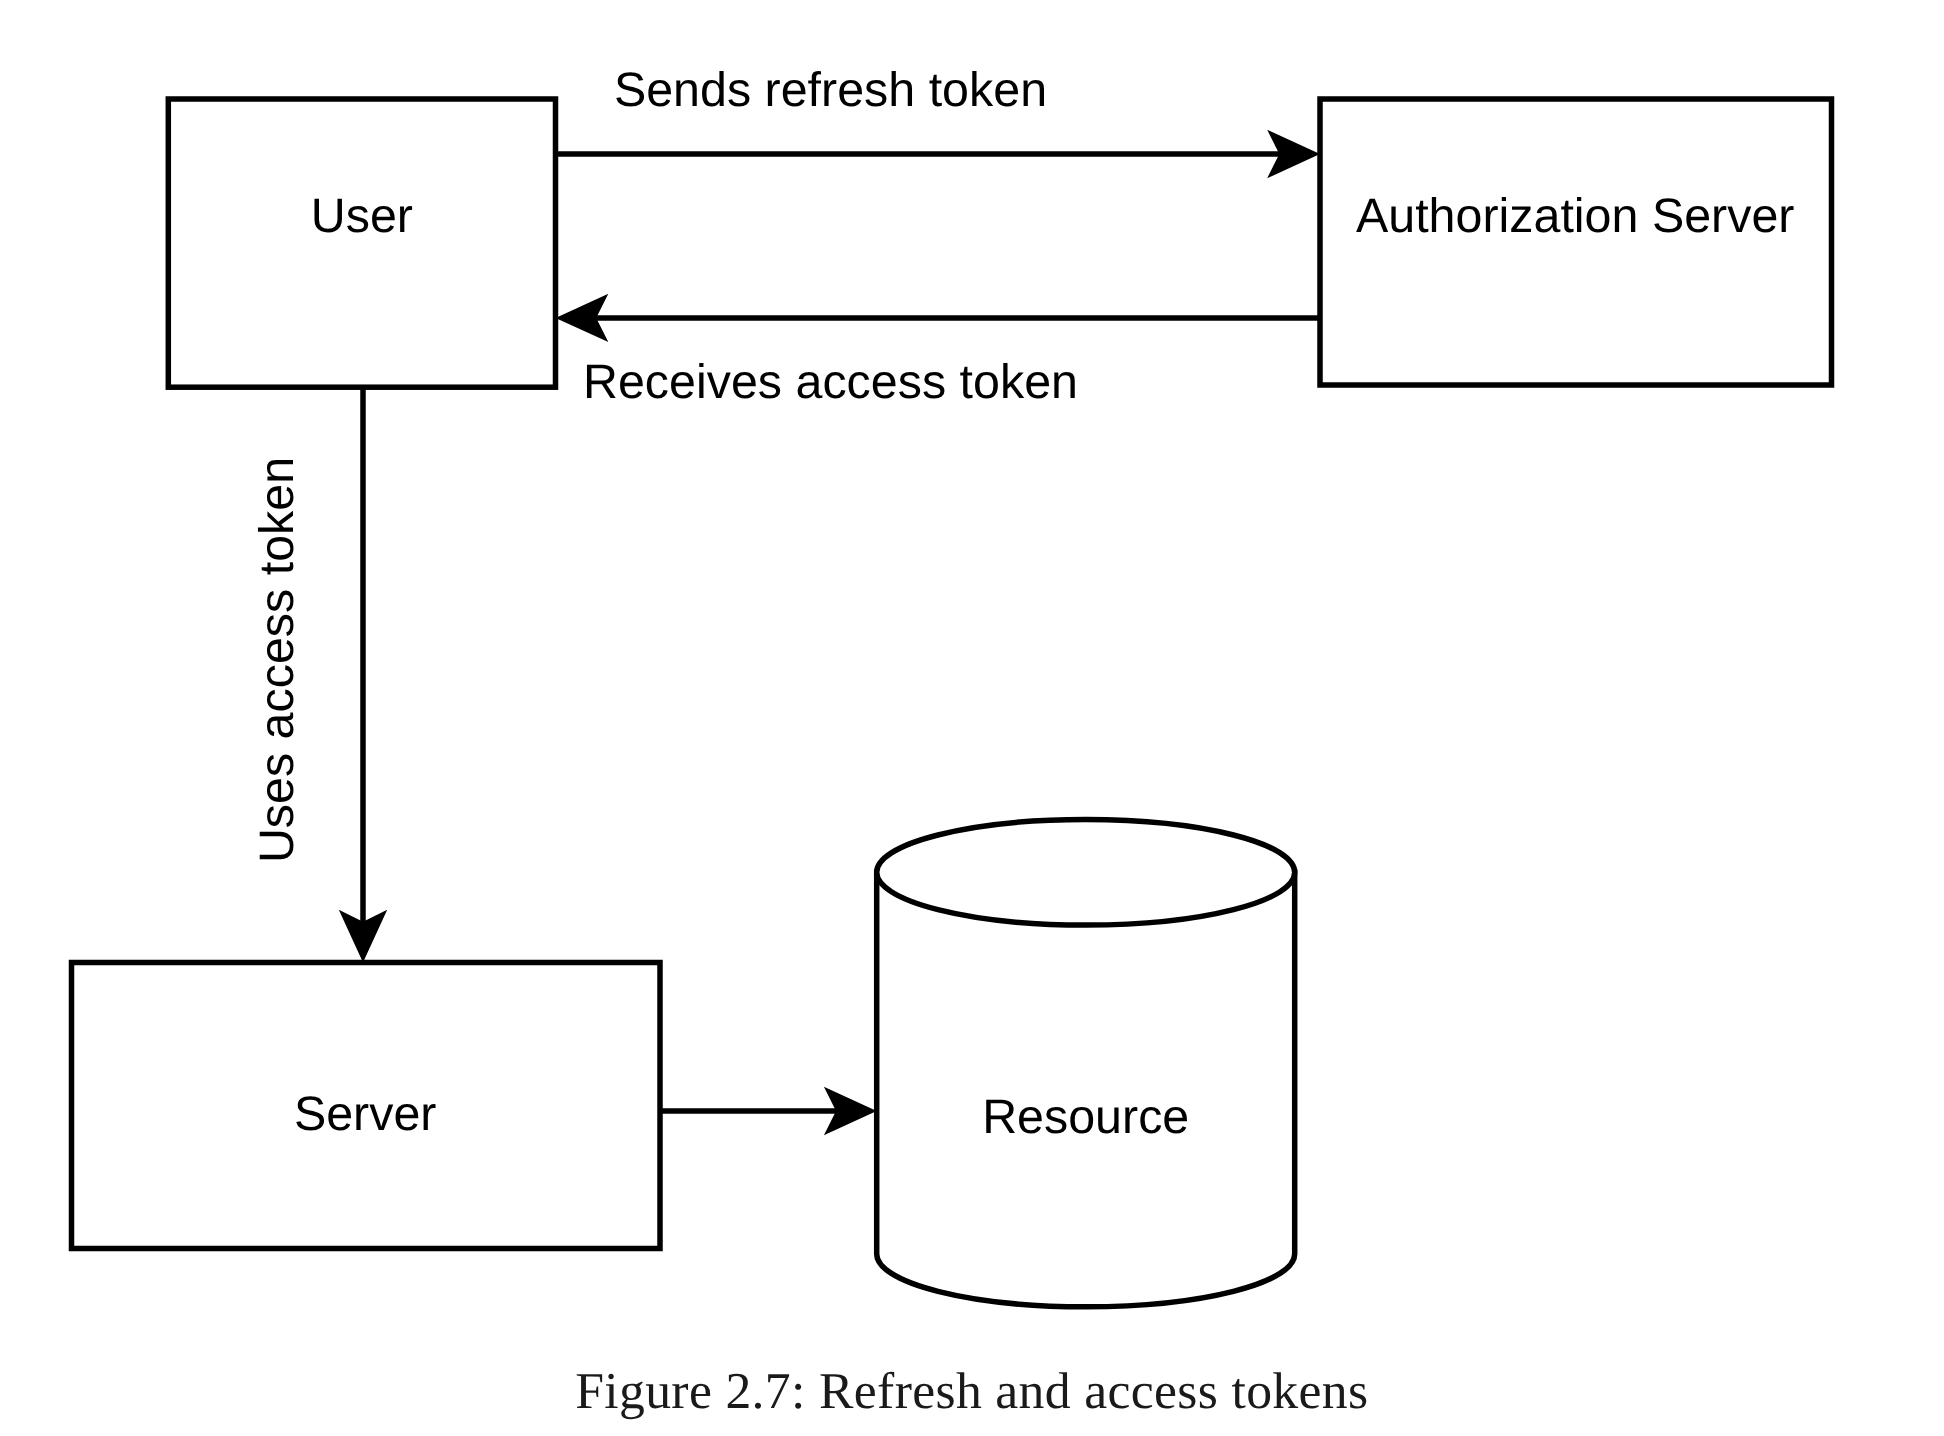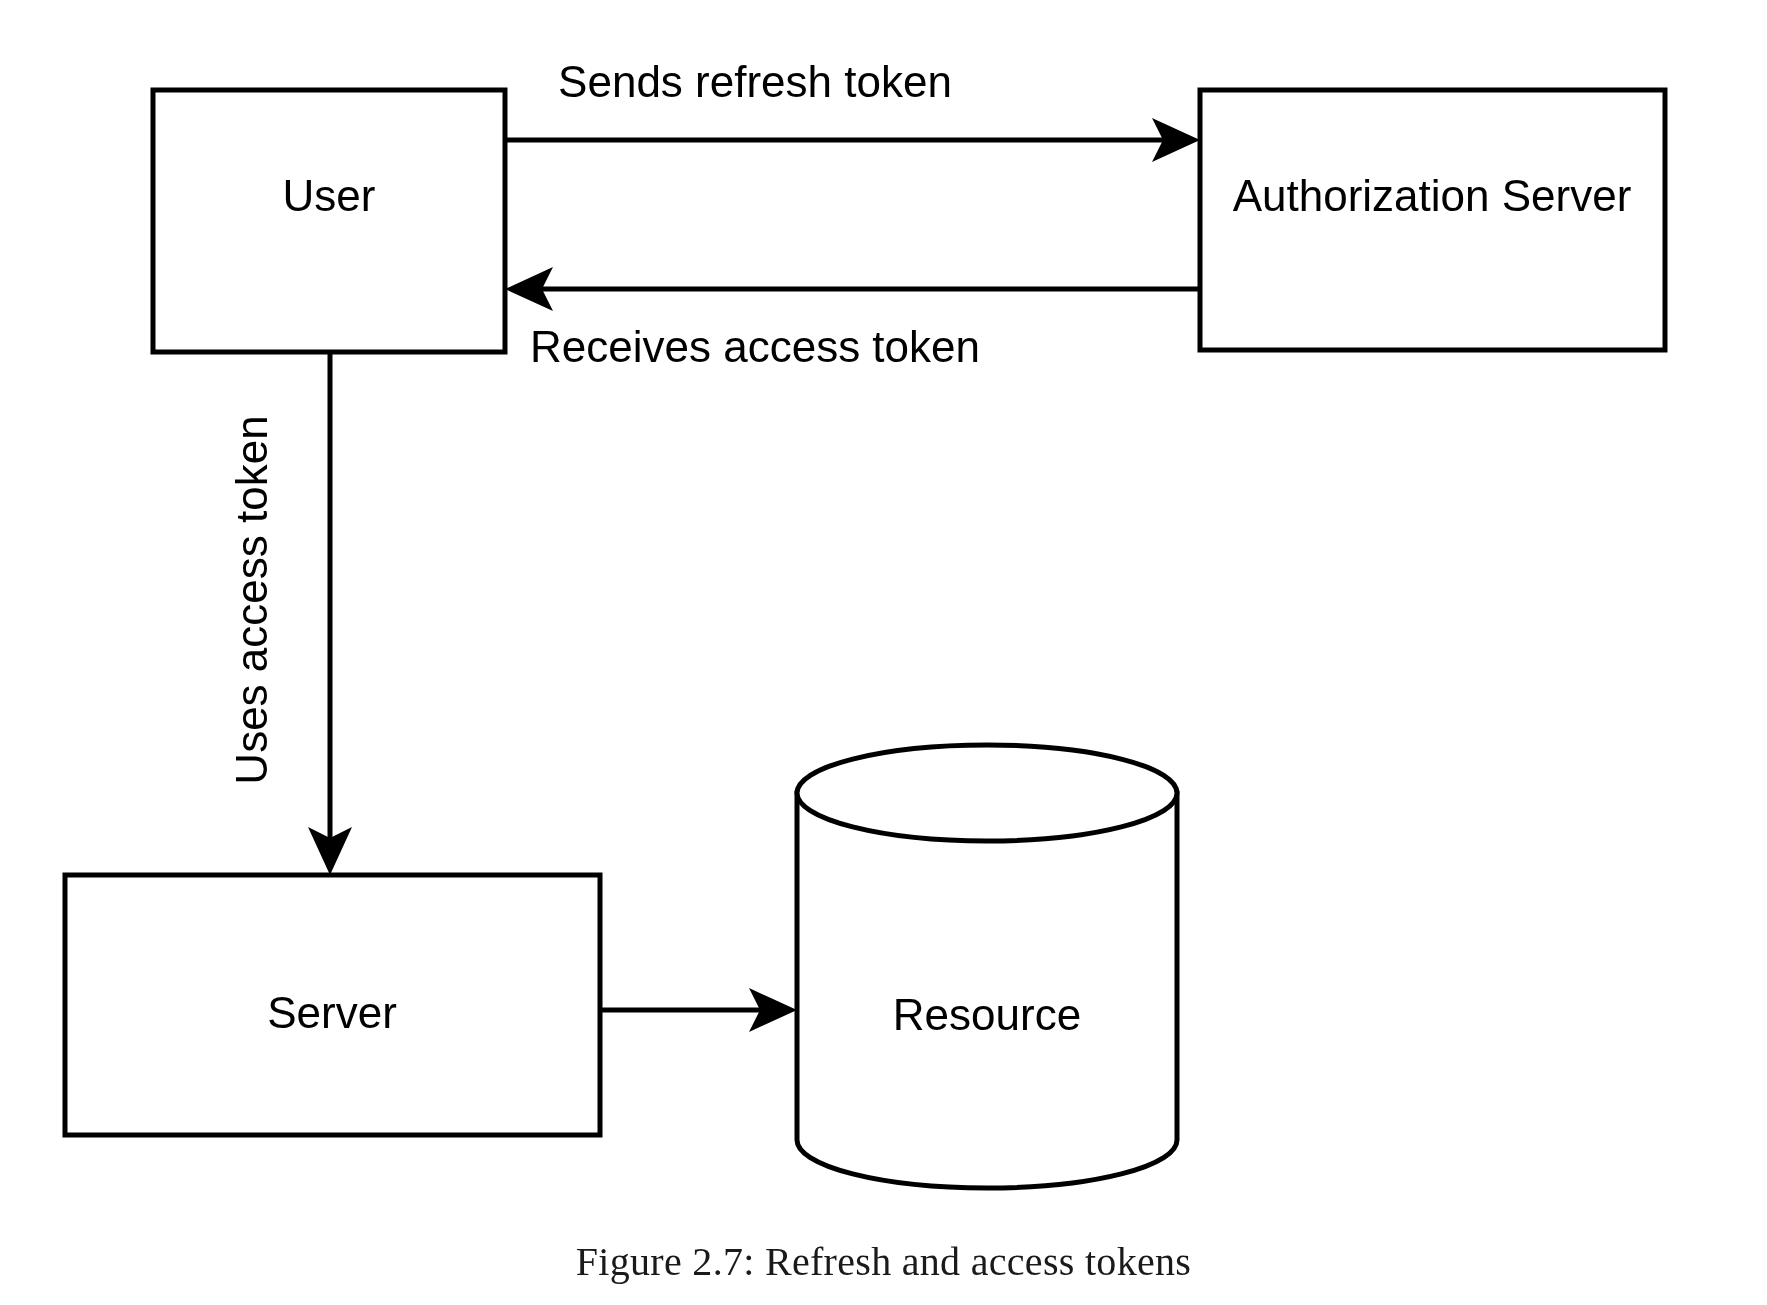--- a/index.html
+++ b/index.html
@@ -65,21 +65,21 @@
     text-anchor: middle;
     dominant-baseline: middle;
   }
   .figure-caption {
     position: absolute;
     left: 0;
     right: 0;
     top: 1238px;
     text-align: center;
     font-family: "Liberation Serif", serif;
-    font-size: 40px;
+    font-size: 47px;
     color: #1a1a1a;
     letter-spacing: 0.3px;
   }
 </style>
 </head>
 <body>
 
 <div id="page">
 
   <svg id="diagram-svg" viewBox="0 0 1767 1305" xmlns="http://www.w3.org/2000/svg">

